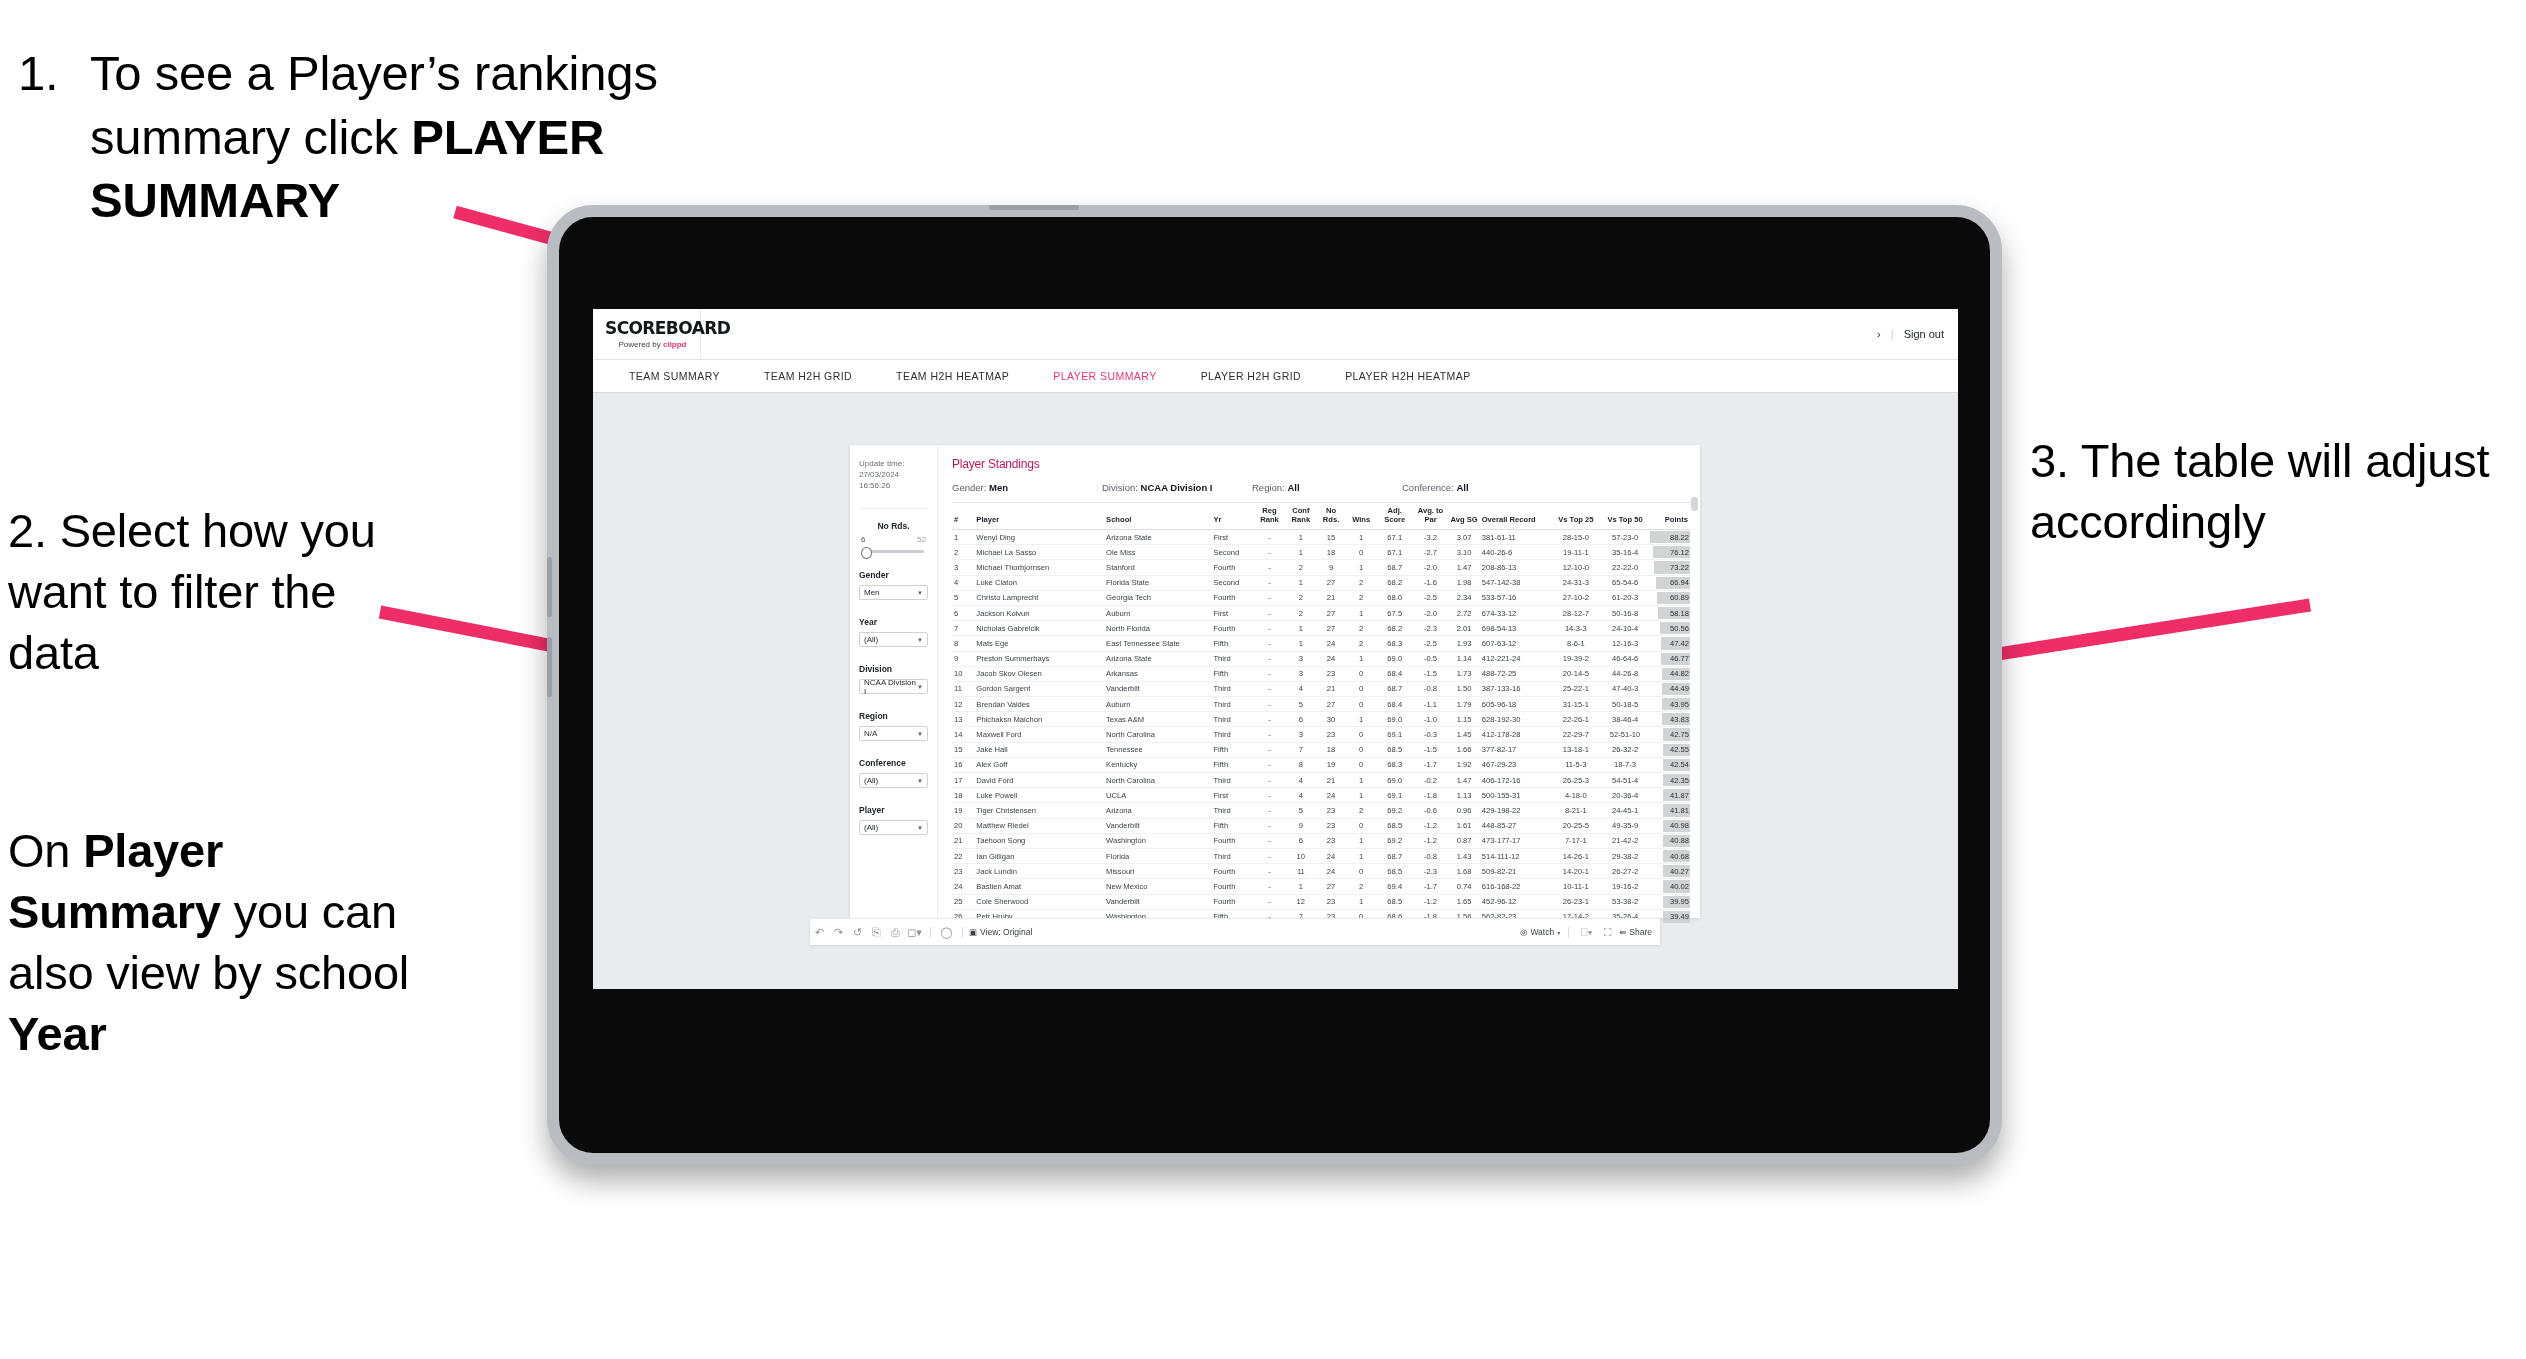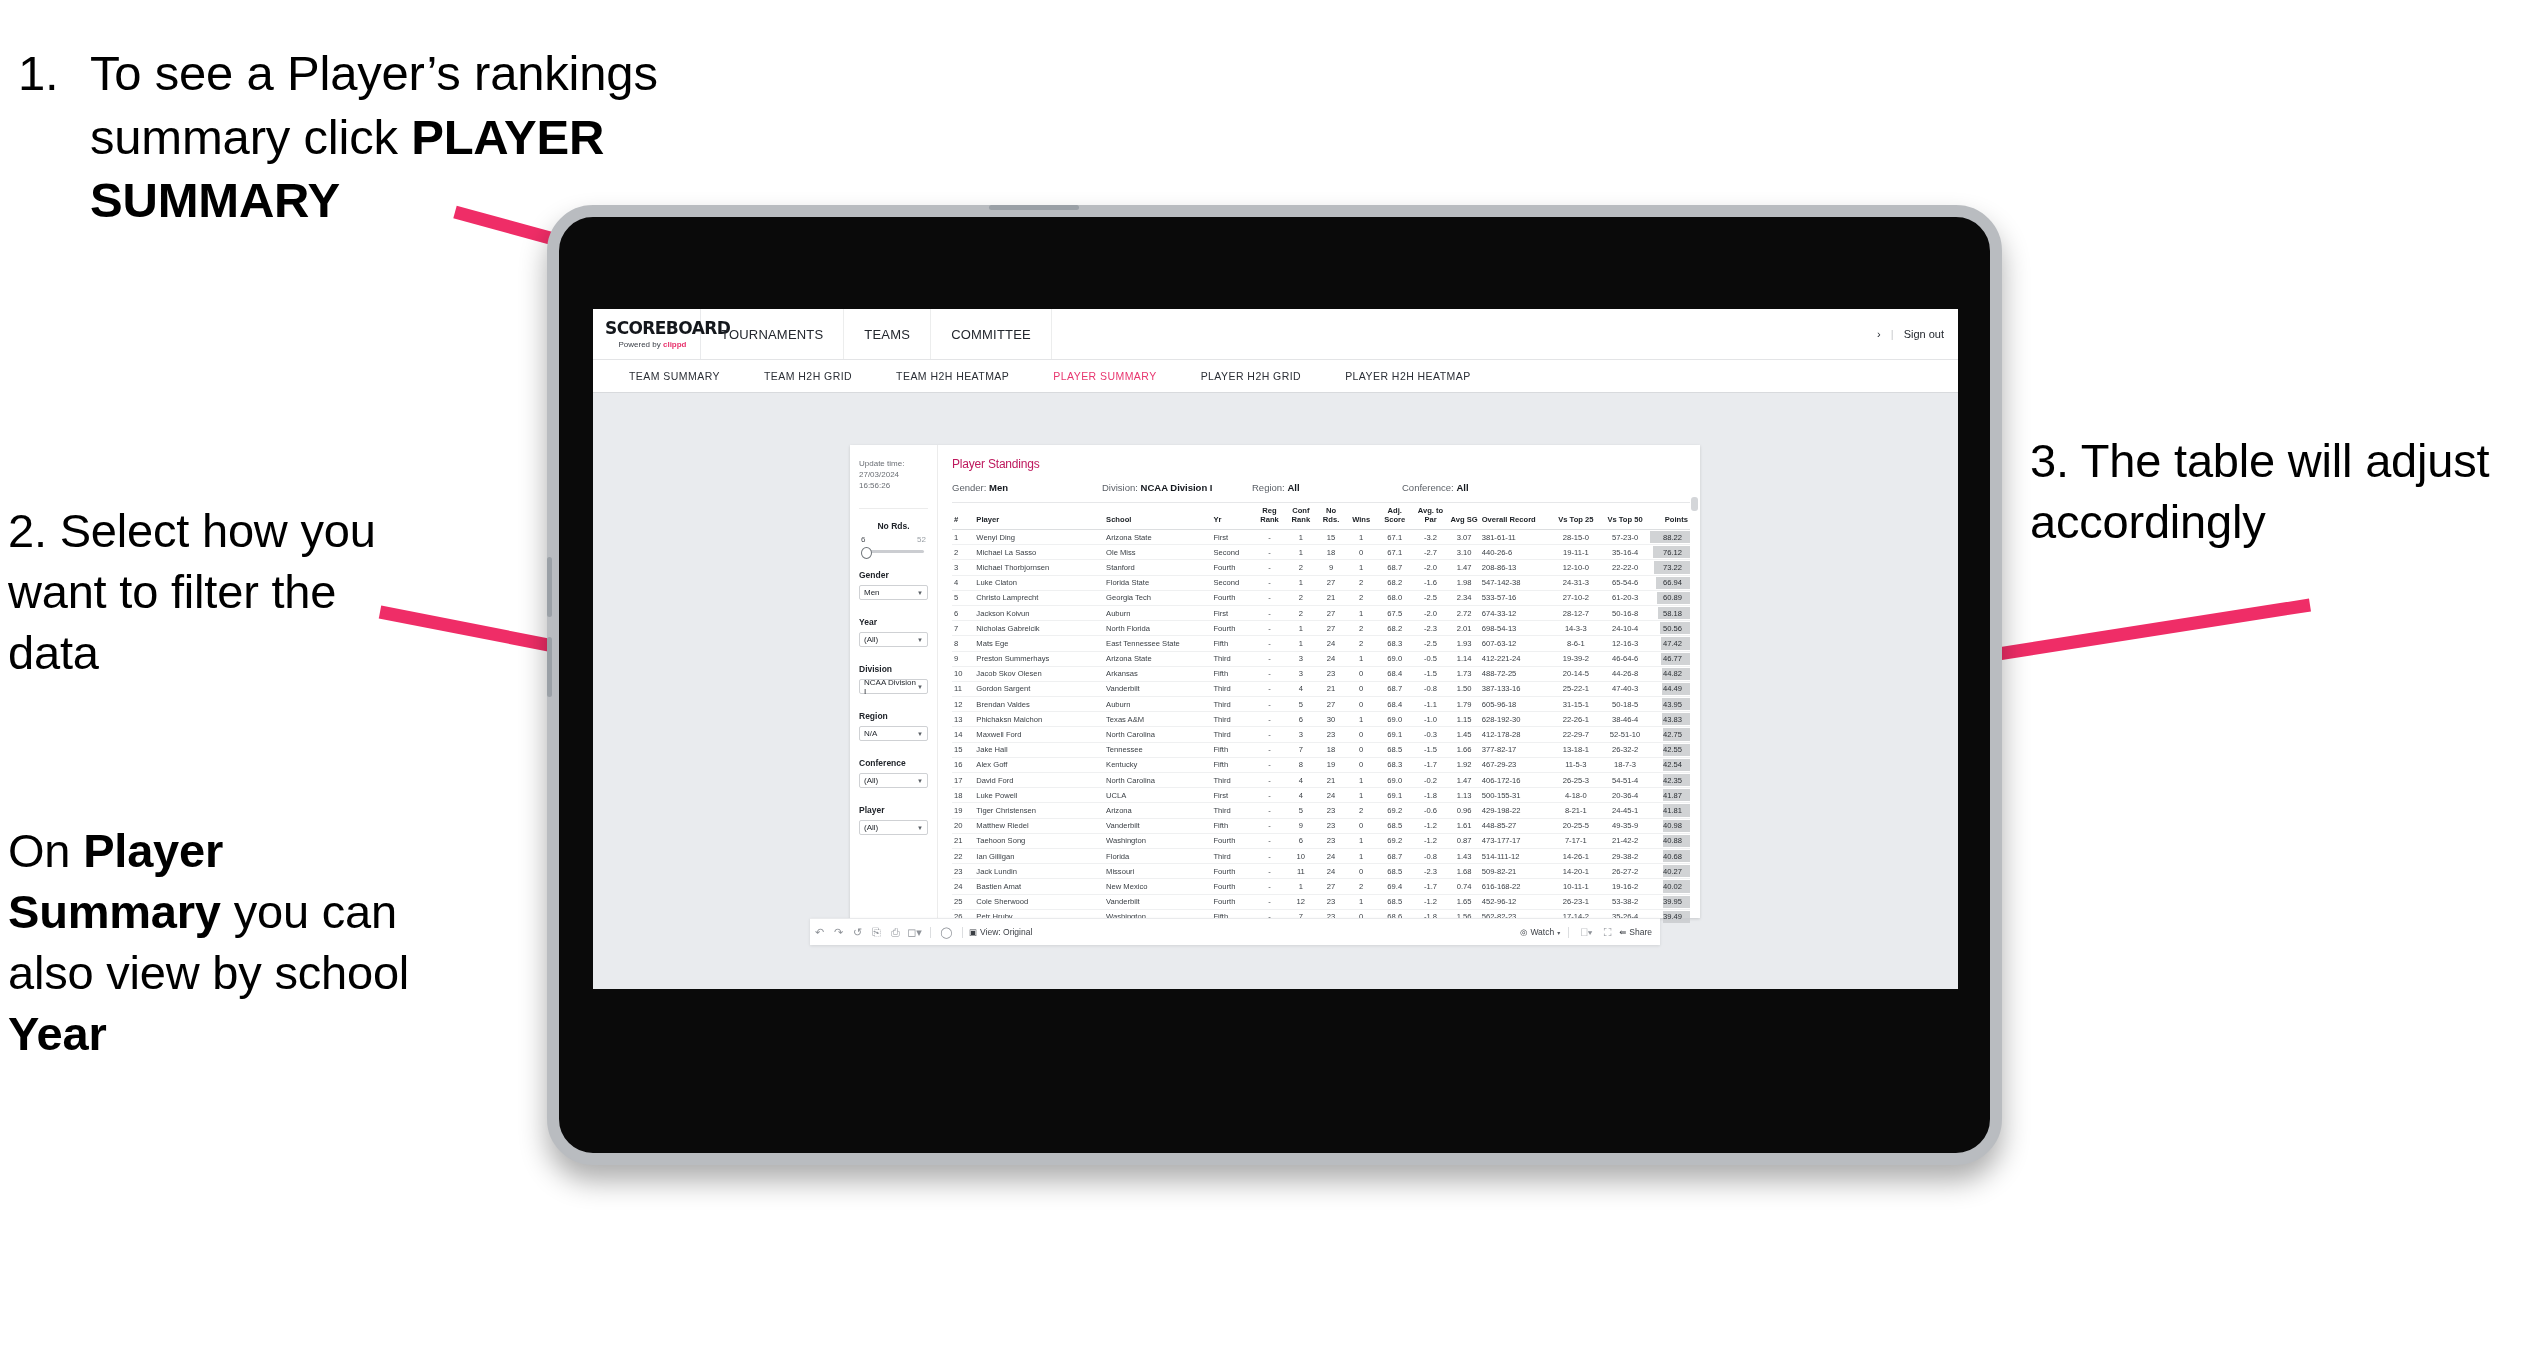--- a/index.html
+++ b/index.html
@@ -96,21 +96,21 @@
   .metaline{border-bottom:1px solid #e6e7e9;margin-top:9px;}
 
   table{border-collapse:collapse;width:100%;margin-top:0;}
   th{font-size:7.6px;color:#1c2025;font-weight:700;text-align:left;
      padding:4px 2px 5px 2px;vertical-align:bottom;line-height:1.12;}
   td{font-size:7.6px;color:#3b4046;padding:2.6px 2px;border-top:1px solid #eff0f1;
      white-space:nowrap;}
   th.c,td.c{text-align:center;}
   th.r,td.r{text-align:right;}
   .hrow th{border-bottom:1px solid #dcdee0;}
-  .pointscell{position:relative;text-align:right;padding-right:8px;}
+  .pointscell{position:relative;text-align:right;padding-right:1px;}
   .pbar{position:absolute;right:0;top:1px;bottom:1px;background:#c9cbce;opacity:.85;}
   .pval{position:relative;z-index:2;color:#2a2e33;}
 
   .vscroll{position:absolute;right:2px;top:52px;width:7px;height:14px;background:#d4d6d9;border-radius:3px;}
 
   
   .toolbar{position:absolute;left:217px;top:525px;width:850px;height:26px;background:#fff;
            display:flex;align-items:center;border-top:1px solid #e9eaec;
            box-shadow:0 1px 3px rgba(0,0,0,.10);font-size:8.5px;color:#55595f;}
   .tb-ic{width:19px;text-align:center;font-size:11px;color:#8d9197;}
@@ -151,25 +151,20 @@
   <div class="btn-top"></div>
 
   <div class="screen">
 
     <div class="topbar">
       <div class="brandbox">
         <div class="brand">SCOREBOARD</div>
         <div class="brandsub">
           <span>Powered by </span><span class="clippd">clippd</span>
         </div>
-      </div>
-      <div class="navtop">
-        <div class="item">TOURNAMENTS</div>
-        <div class="item">TEAMS</div>
-        <div class="item">COMMITTEE</div>
       </div>
       <div class="signout">
         <span>›</span>
         <span class="bar">|</span>
         <span>Sign out</span>
       </div>
     </div>
 
     <div class="tabs">
       <div class="tab">TEAM SUMMARY</div>

